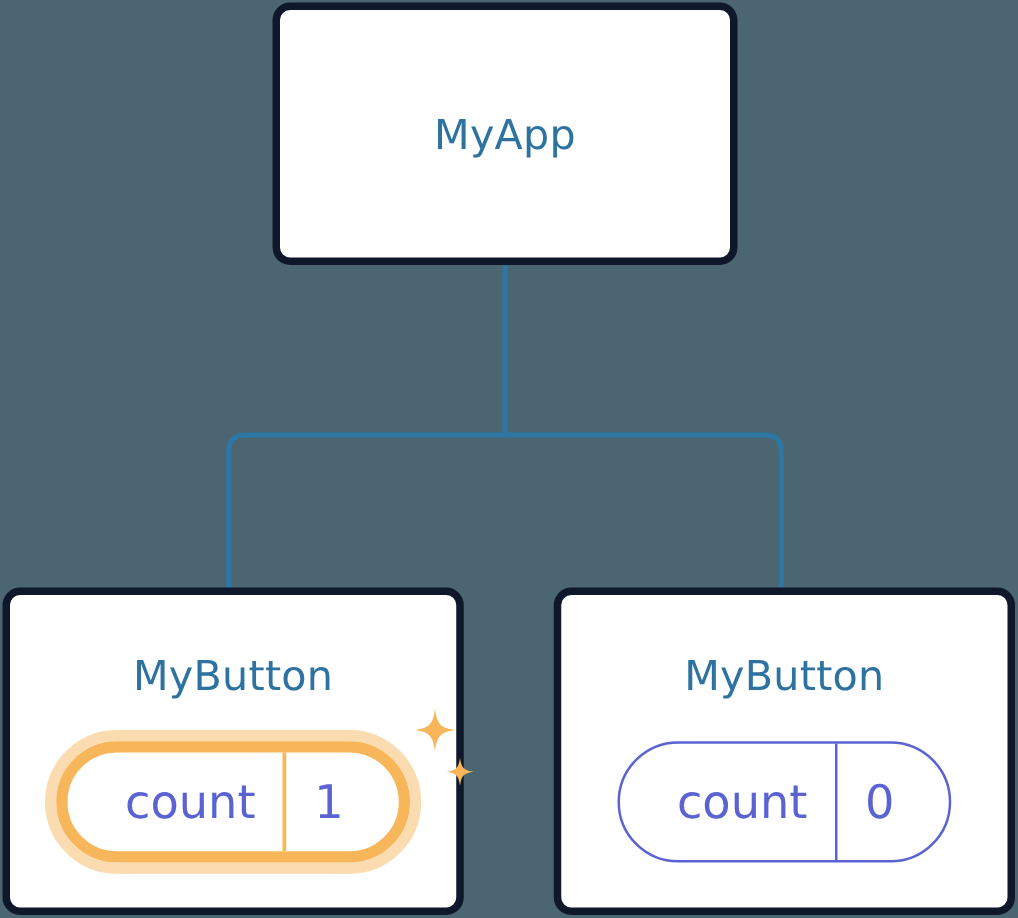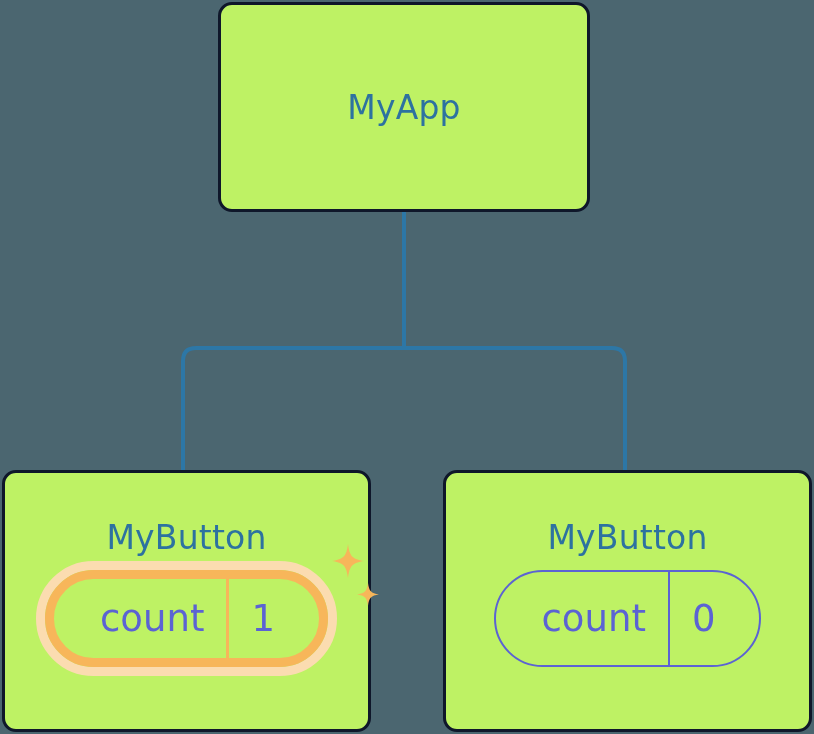--- a/index.html
+++ b/index.html
@@ -26,22 +26,22 @@
     top: 0;
     width: 814px;
     height: 734px;
     z-index: 1;
   }
 
   
   .card {
     position: absolute;
     z-index: 2;
-    background: #bef264;
-    border: 3px solid #0f172a;
+    background: #ffffff;
+    border: 6px solid #0f172a;
     border-radius: 14px;
     box-sizing: border-box;
     display: flex;
     flex-direction: column;
     align-items: center;
   }
   .card-title {
     color: #2d72a0;
     font-size: 33px;
     font-weight: 400;
@@ -69,21 +69,21 @@
     left: 443px;
     top: 470px;
     width: 369px;
     height: 262px;
     padding-top: 48px;
   }
 
   
   .badge-wrap {
     position: relative;
-    margin-top: 16px;
+    margin-top: 36px;
     display: flex;
     align-items: center;
     justify-content: center;
   }
   .badge {
     position: relative;
     display: flex;
     align-items: stretch;
     height: 97px;
     border: 2px solid #5b63d3;

